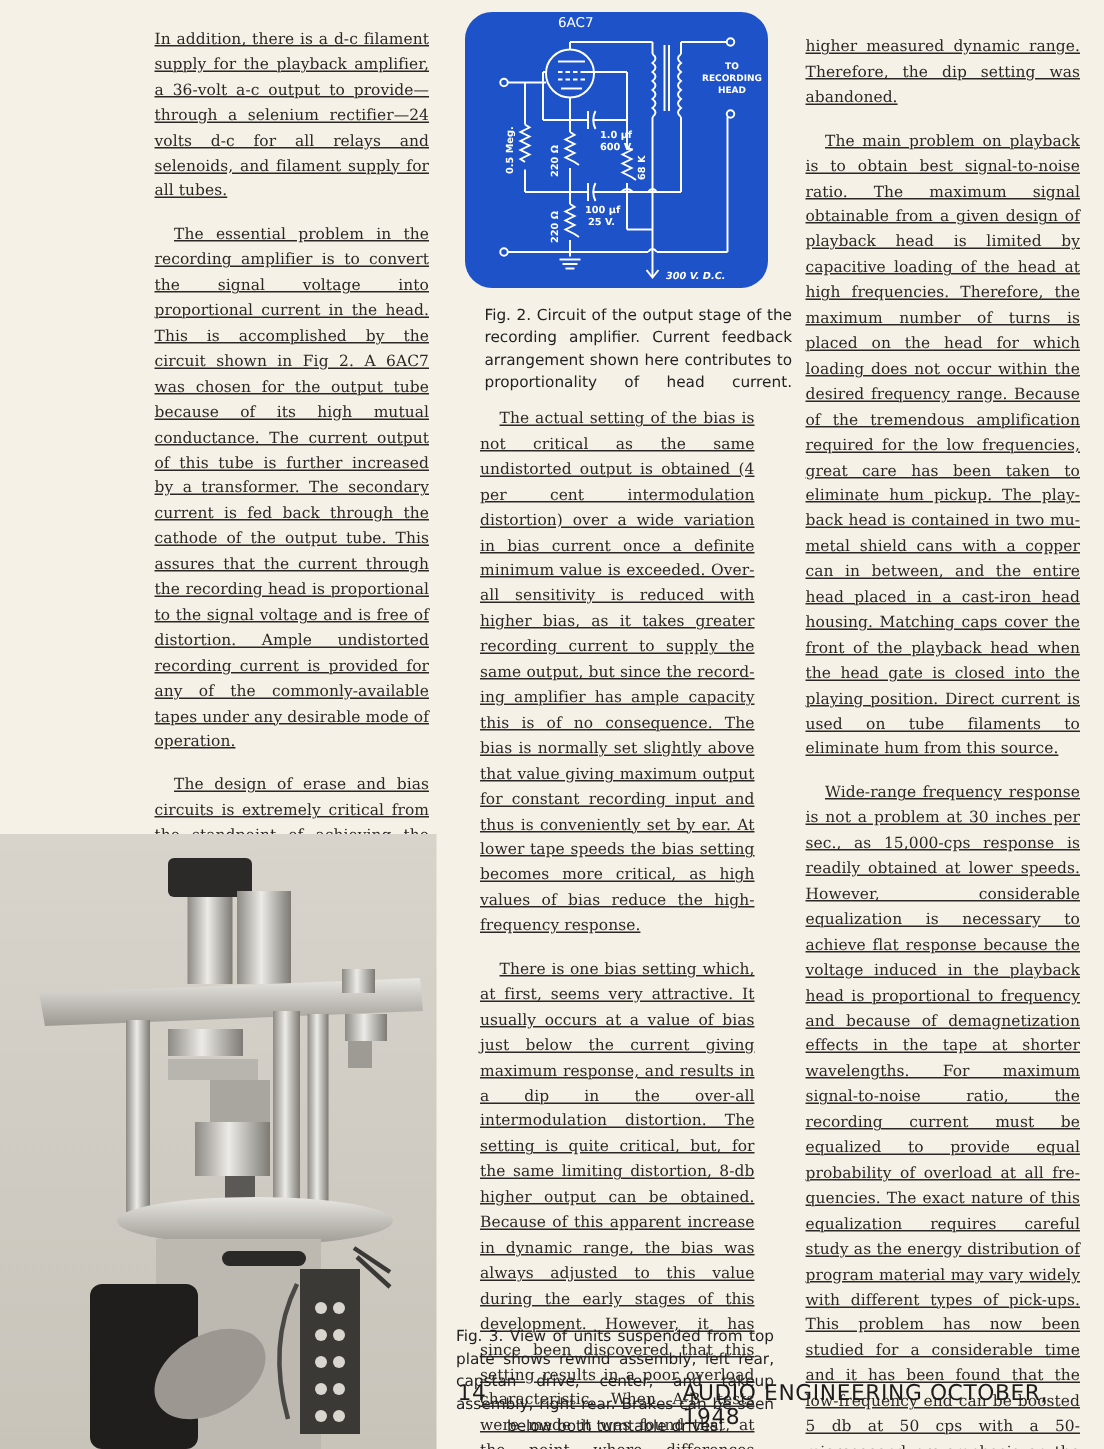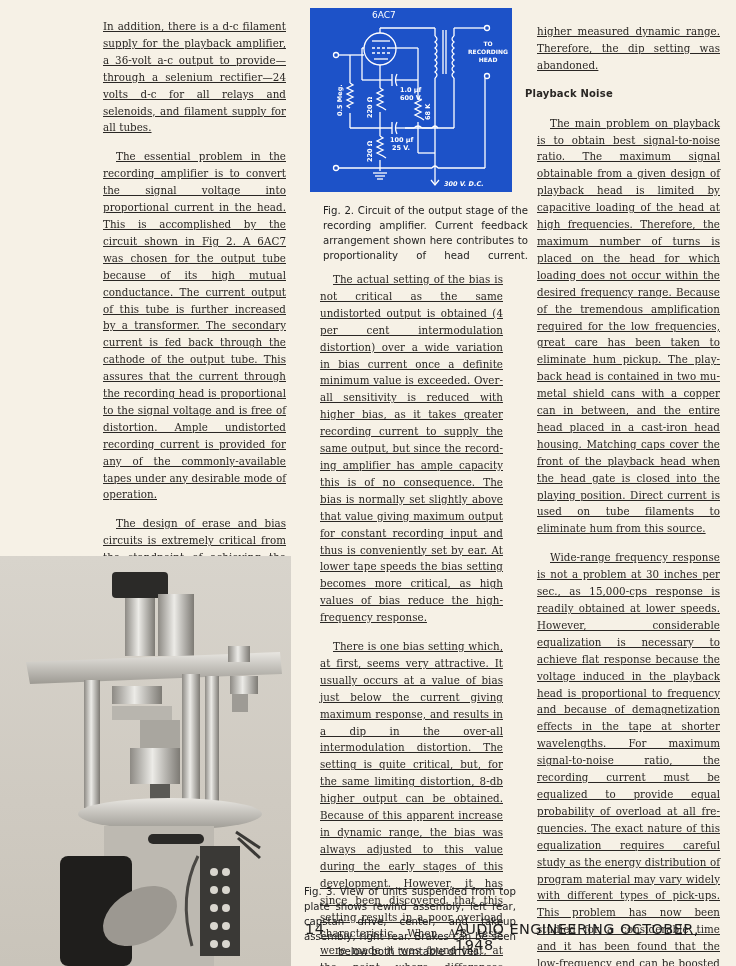--- a/index.html
+++ b/index.html
@@ -31,20 +31,21 @@
     position:absolute;
     font-family:"DejaVu Sans", "Liberation Sans", sans-serif;
     font-size:10.2px; line-height:15px; color:#222;
     text-align:justify; text-align-last:justify;
   }
   #fig2-caption { left:323px; top:203px; width:205px; }
   #fig3-caption { left:304px; top:836px; width:212px; text-align-last:center;margin-top:48px; }
   #diagram {
     position:absolute; left:310px; top:8px; width:202px; height:184px;
     background:#1d52c8;
+    border-radius:18px;
   }
   #photo {
     position:absolute; left:0; top:556px; width:291px; height:410px;
     background:linear-gradient(180deg,#d8d4cc 0%,#cfcac1 60%,#c9c4ba 100%);
     overflow:hidden;
   }
   .footer {
     position:absolute; top:921px;
     font-family:"DejaVu Sans", "Liberation Sans", sans-serif;
     font-size:14.5px; color:#1d1d1d; letter-spacing:0.4px;
@@ -158,21 +159,20 @@
 <div id="fig2-caption" class="caption">Fig. 2.  Circuit of the output stage of the recording amplifier.  Current feed­back arrangement shown here contrib­utes to proportionality of head current.</div>
 
 <div id="col2" class="col">
   <p>The actual setting of the bias is not critical as the same undistorted output is obtained (4 per cent intermodula­tion distortion) over a wide variation in bias current once a definite minimum value is exceeded. Over-all sensitivity is reduced with higher bias, as it takes greater recording current to supply the same output, but since the record­ing amplifier has ample capacity this is of no consequence. The bias is nor­mally set slightly above that value giv­ing maximum output for constant re­cording input and thus is conveniently set by ear.  At lower tape speeds the bias setting becomes more critical, as high values of bias reduce the high-frequency response.</p>
   <p>There is one bias setting which, at first, seems very attractive. It usually occurs at a value of bias just below the current giving maximum response, and results in a dip in the over-all intermodulation distortion.  The set­ting is quite critical, but, for the same limiting distortion, 8-db higher output can be obtained.  Because of this apparent increase in dynamic range, the bias was always adjusted to this value during the early stages of this development.  However, it has since been discovered that this setting results in a poor overload character­istic.  When A-B tests were made it was found that, at the point where differences between program and re­production could be detected, the out­put level was higher with the higher bias current in spite of the fact that the critical setting resulted in 8-db</p>
 </div>
 <div id="fig3-caption" class="caption">Fig. 3.  View of units suspended from top plate shows rewind assembly, left rear, capstan drive, center, and takeup assembly, right rear.  Brakes can be seen below both turntable drives.</div>
 
 <div id="col3" class="col">
   <p class="noindent">higher measured dynamic range. Therefore, the dip setting was aban­doned.</p>
-  <div class="head">Playback Noise</div>
   <p>The main problem on playback is to obtain best signal-to-noise ratio. The maximum signal obtainable from a given design of playback head is limited by capacitive loading of the head at high frequencies.  Therefore, the maximum number of turns is placed on the head for which loading does not occur within the desired fre­quency range. Because of the tremen­dous amplification required for the low frequencies, great care has been taken to eliminate hum pickup.  The play­back head is contained in two mu-metal shield cans with a copper can in between, and the entire head placed in a cast-iron head housing. Matching caps cover the front of the playback head when the head gate is closed into the playing position. Direct current is used on tube filaments to eliminate hum from this source.</p>
   <p>Wide-range frequency response is not a problem at 30 inches per sec., as 15,000-cps response is readily obtained at lower speeds.  However, consider­able equalization is necessary to achieve flat response because the volt­age induced in the playback head is proportional to frequency and because of demagnetization effects in the tape at shorter wavelengths.  For maximum signal-to-noise ratio, the recording cur­rent must be equalized to provide equal probability of overload at all fre­quencies.  The exact nature of this equalization requires careful study as the energy distribution of program ma­terial may vary widely with different types of pick-ups.  This problem has now been studied for a considerable time and it has been found that the low-frequency end can be boosted 5 db at 50 cps with a 50-microsecond pre-emphasis on the high end without overload under a wide variety of pro­gram material. The playback amplifier is equalized to provide flat over-all response.</p>
   <p>Several varieties of tape are now available in this country. In general, the lower-force tapes have proved most satisfactory for broadcast applications because they are easier to erase and more quiet, and have lower modulation noise.  Tapes in this category are made by Audio Devices, Inc., and Min­nesota Mining &amp; Mfg. Co. (Type RR). Type RR is outstanding because of its uniform coating which results in low modulation noise and extremely uni­form magnetic properties and output. In the latter property, this tape sur-</p>
 </div>
 
 <div id="photo">
   <svg width="291" height="410" viewBox="0 0 291 410">
     <defs>
       <linearGradient id="metal" x1="0" x2="1">
         <stop offset="0" stop-color="#8d8a84"></stop>

